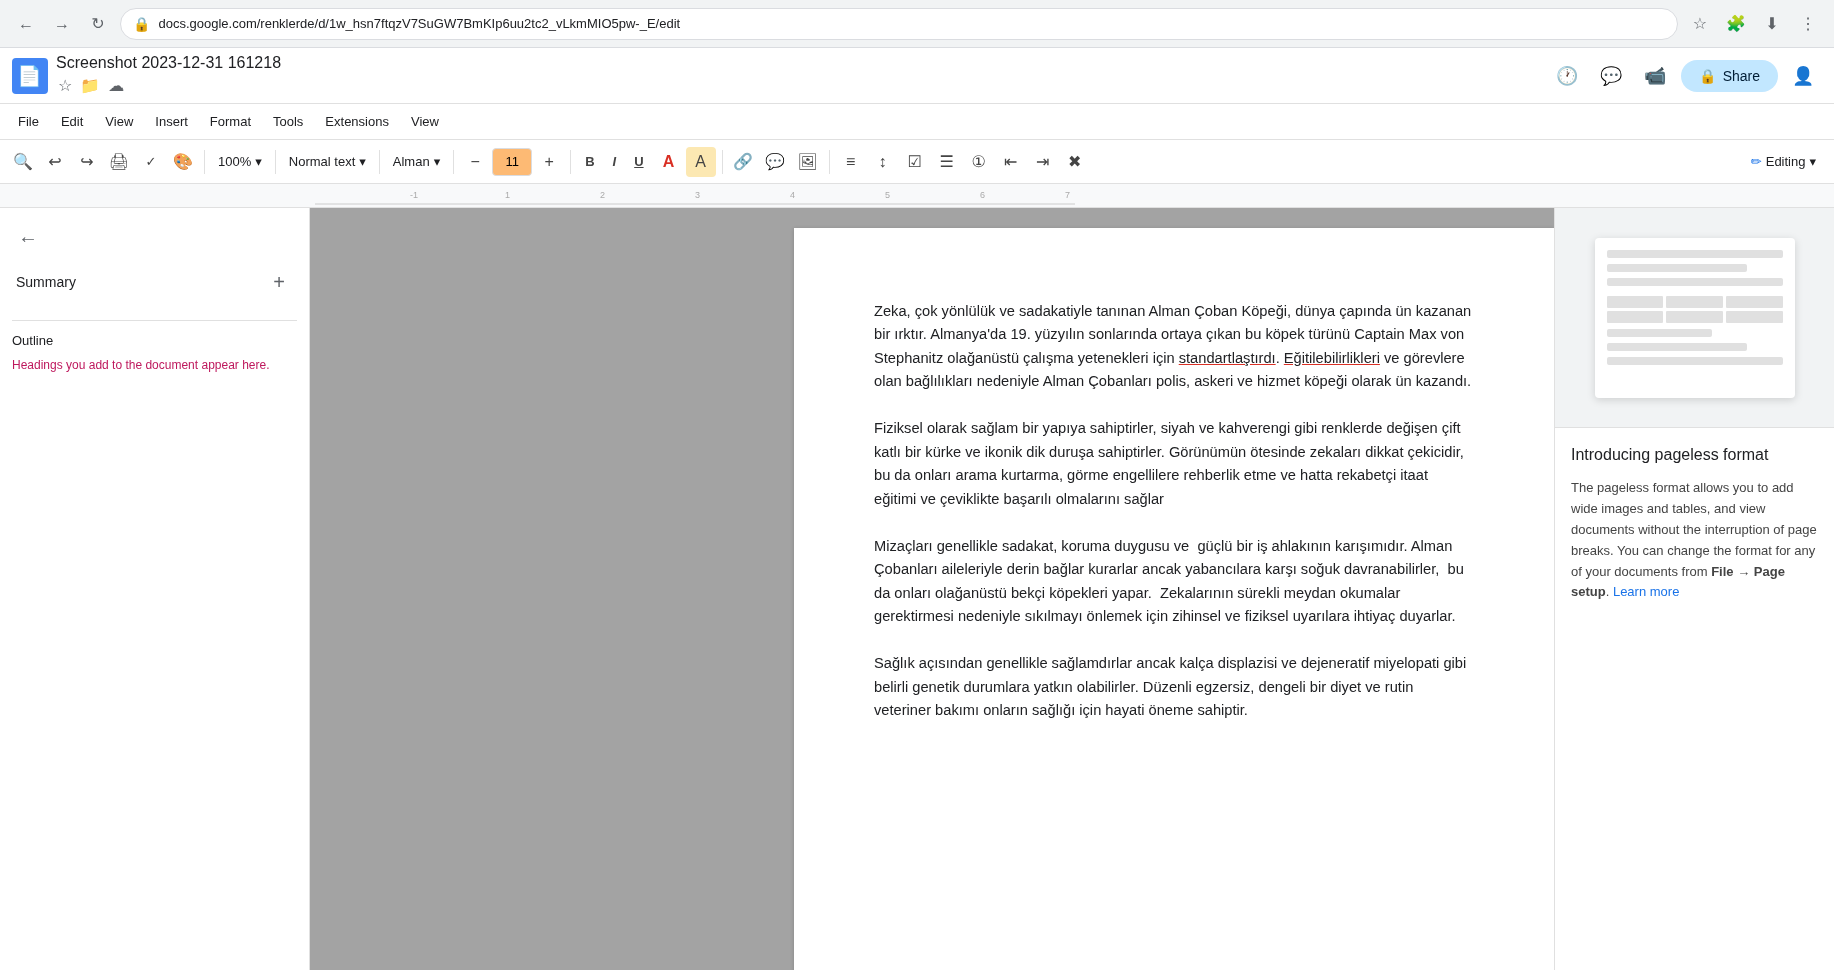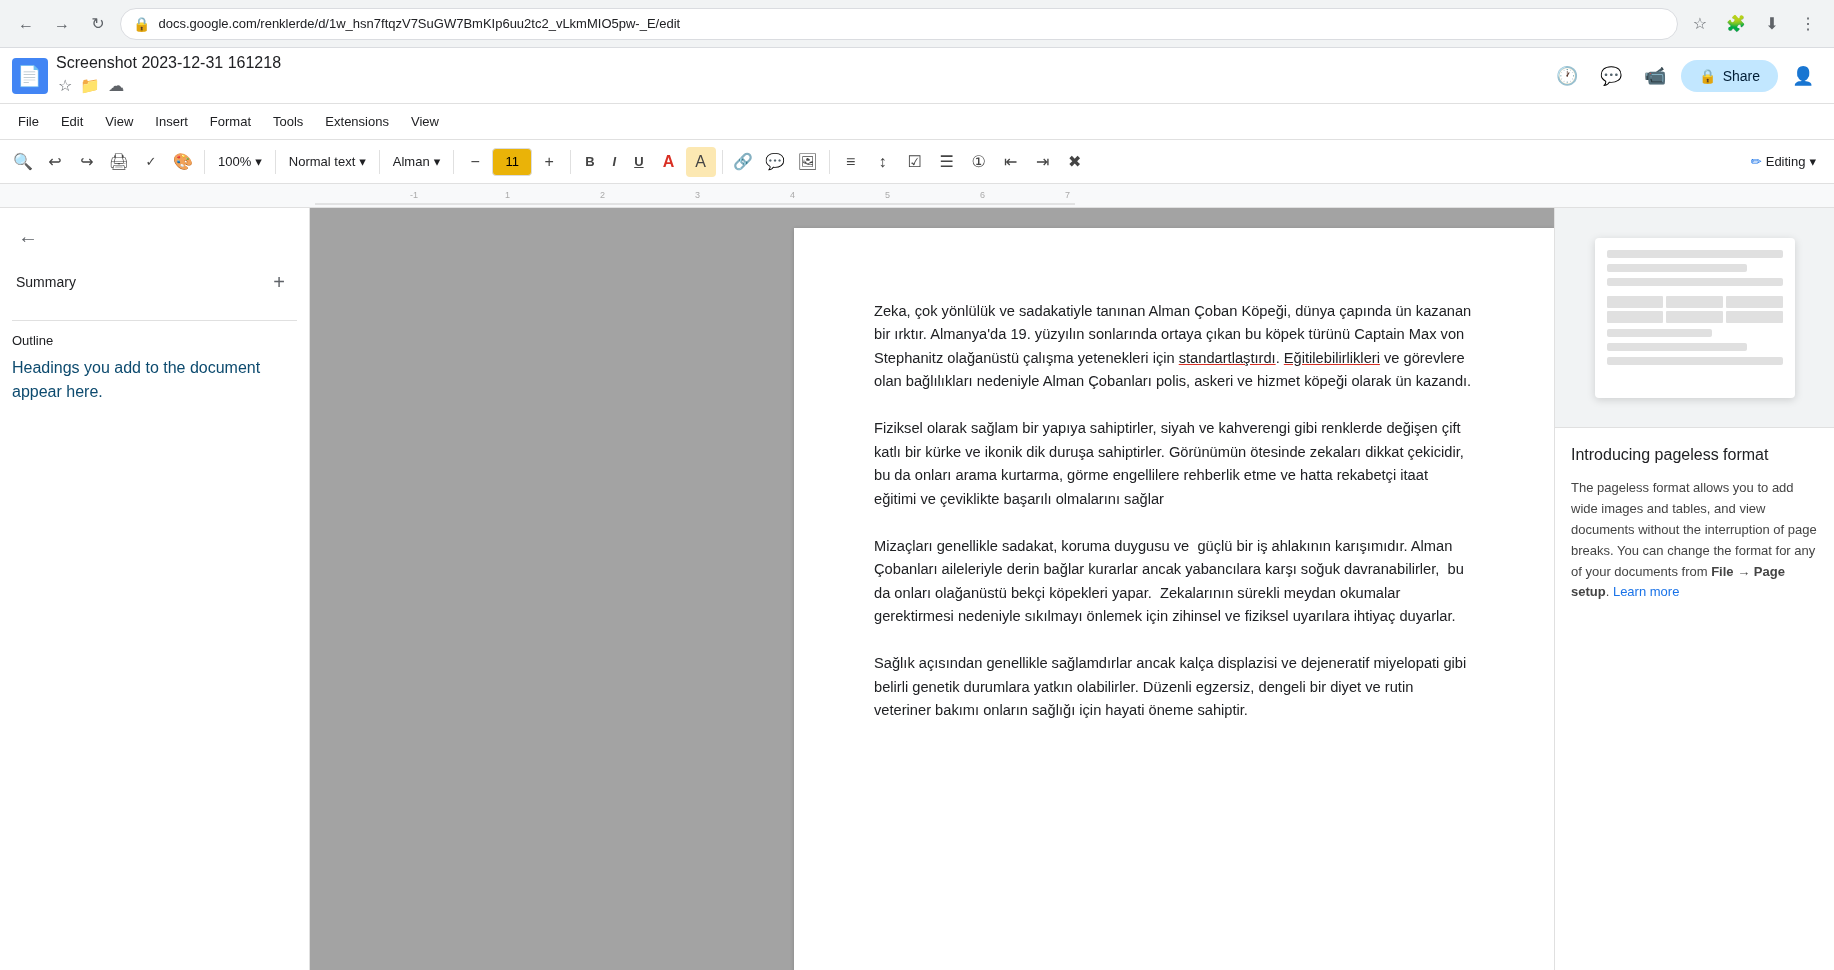--- a/index.html
+++ b/index.html
@@ -180,21 +180,21 @@
       align-items: center;
       gap: 4px;
     }
     .font-size-input {
       width: 40px;
       height: 28px;
       border: 1px solid #dadce0;
       border-radius: 4px;
       text-align: center;
       font-size: 13px;
-      background: #eab308;
+      background: #fdba74;
     }
     .toolbar-text-btn {
       height: 30px;
       padding: 0 8px;
       border-radius: 4px;
       background: transparent;
       border: none;
       cursor: pointer;
       font-size: 13px;
       font-weight: bold;
@@ -283,22 +283,22 @@
       background: #e0e0e0;
       margin: 4px 0 12px 0;
     }
     .sidebar-outline-title {
       font-size: 13px;
       color: #202124;
       font-weight: 500;
       margin-bottom: 8px;
     }
     .sidebar-placeholder-text {
-      font-size: 16px;
-      color: #0c4a6e;
+      font-size: 12px;
+      color: #be185d;
       line-height: 1.5;
     }
 
     
     .doc-area {
       flex: 1;
       background: #a3a3a3;
       overflow-y: auto;
       display: flex;
       justify-content: flex-end;

